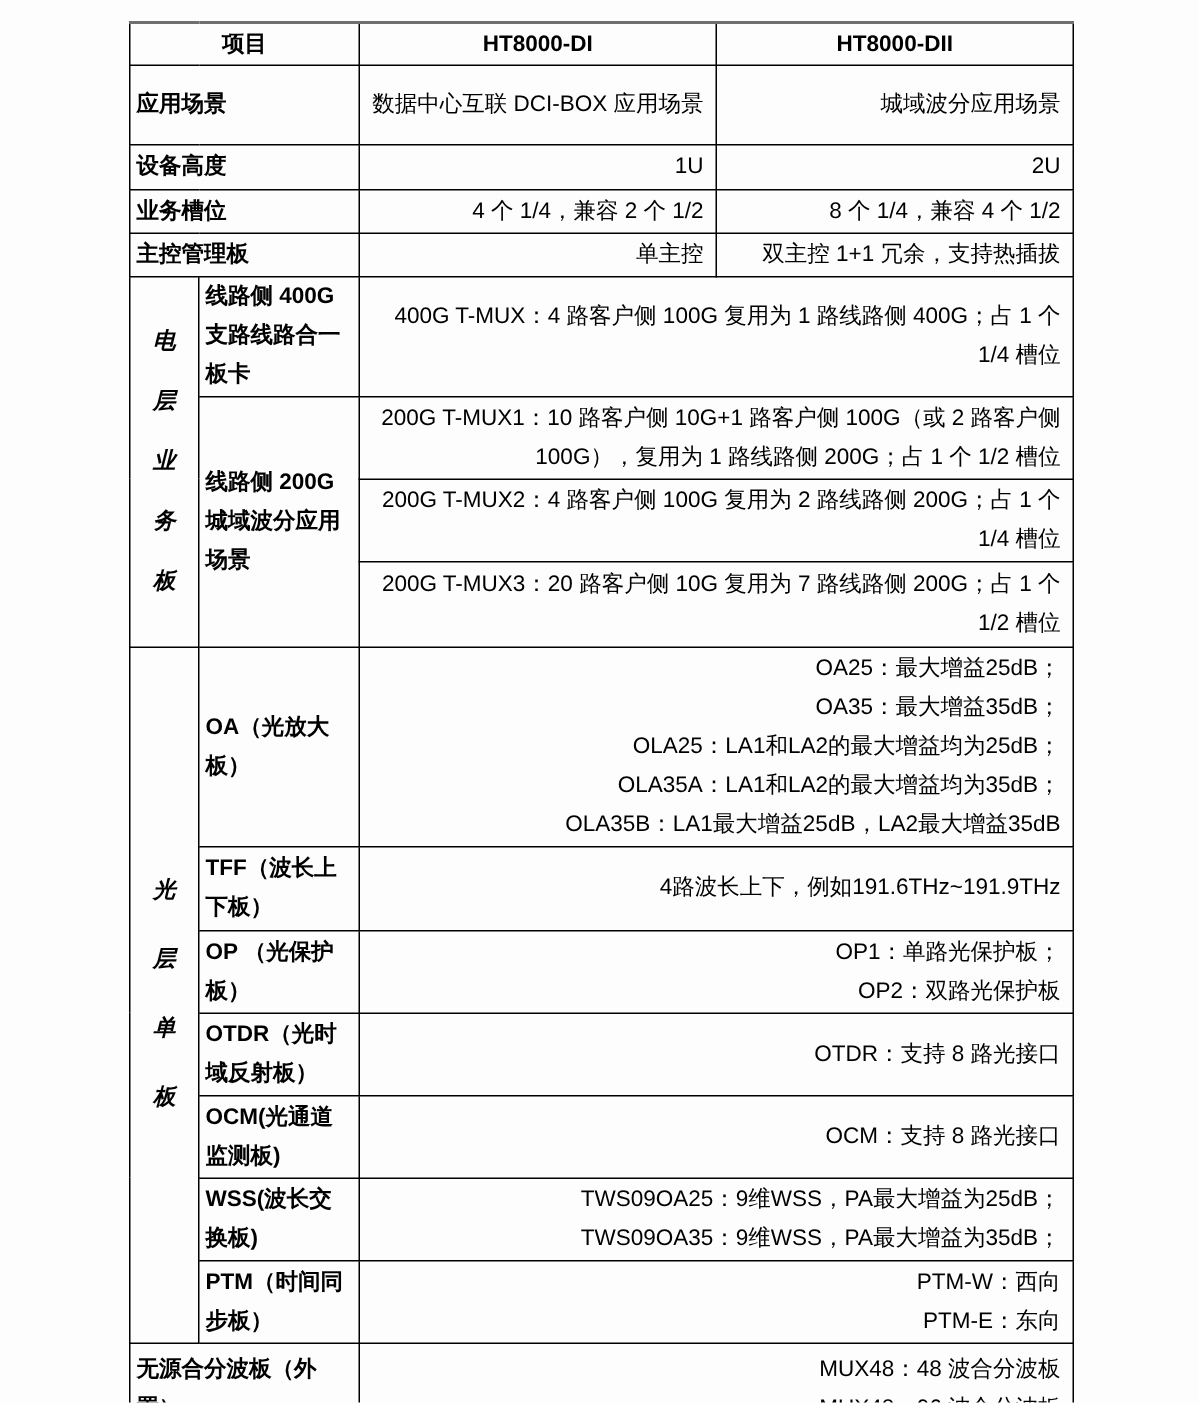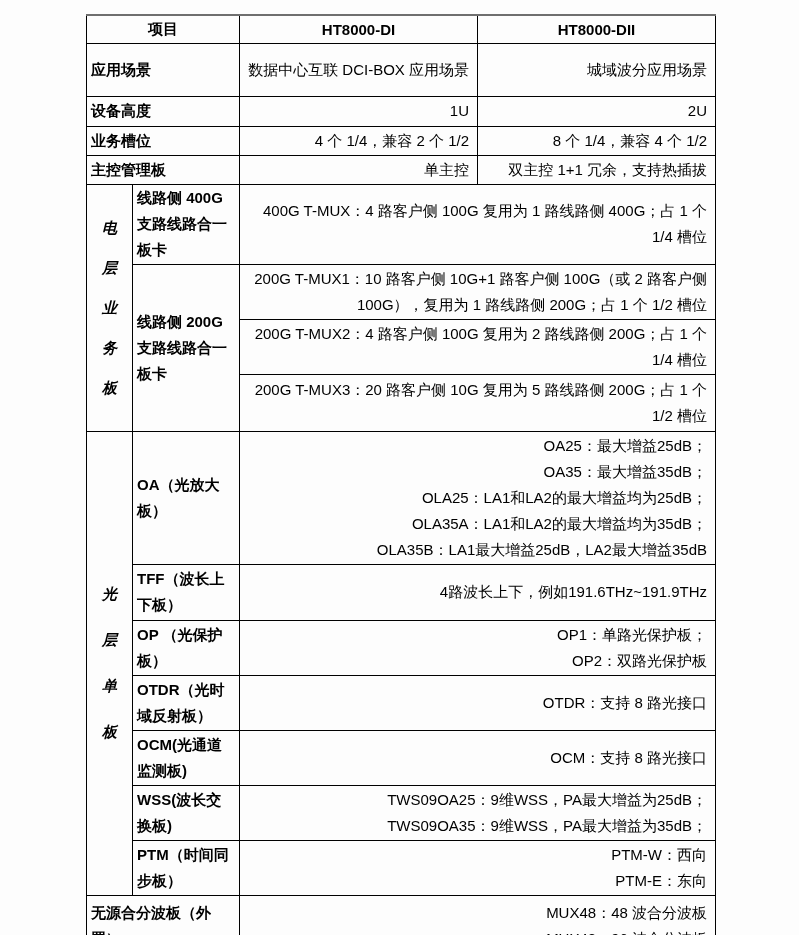--- a/index.html
+++ b/index.html
@@ -110,28 +110,28 @@
   </tr>
 
   <tr style="height:80px">
     <td class="vcell" rowspan="4">
       <span class="vstack vs-e">电层业务板</span>
     </td>
     <td class="lbl">线路侧 400G 支路线路合一板卡</td>
     <td class="ct" colspan="2">400G T-MUX：4 路客户侧 100G 复用为 1 路线路侧 400G；占 1 个 1/4 槽位</td>
   </tr>
   <tr style="height:51px">
-    <td class="lbl" rowspan="3">线路侧 200G 支路线路合一板卡</td>
+    <td class="lbl" rowspan="3">线路侧 200G 城域波分应用场景</td>
     <td class="ct" colspan="2">200G T-MUX1：10 路客户侧 10G+1 路客户侧 100G（或 2 路客户侧 100G），复用为 1 路线路侧 200G；占 1 个 1/2 槽位</td>
   </tr>
   <tr style="height:55px">
     <td class="ct" colspan="2">200G T-MUX2：4 路客户侧 100G 复用为 2 路线路侧 200G；占 1 个 1/4 槽位</td>
   </tr>
   <tr style="height:57px">
-    <td class="ct" colspan="2">200G T-MUX3：20 路客户侧 10G 复用为 5 路线路侧 200G；占 1 个 1/2 槽位</td>
+    <td class="ct" colspan="2">200G T-MUX3：20 路客户侧 10G 复用为 7 路线路侧 200G；占 1 个 1/2 槽位</td>
   </tr>
 
   <tr style="height:133px">
     <td class="vcell" rowspan="7">
       <span class="vstack vs-o">光层单板</span>
     </td>
     <td class="lbl">OA（光放大板）</td>
     <td class="ct" colspan="2">
       <div class="line">OA25：最大增益25dB；</div>
       <div class="line">OA35：最大增益35dB；</div>

